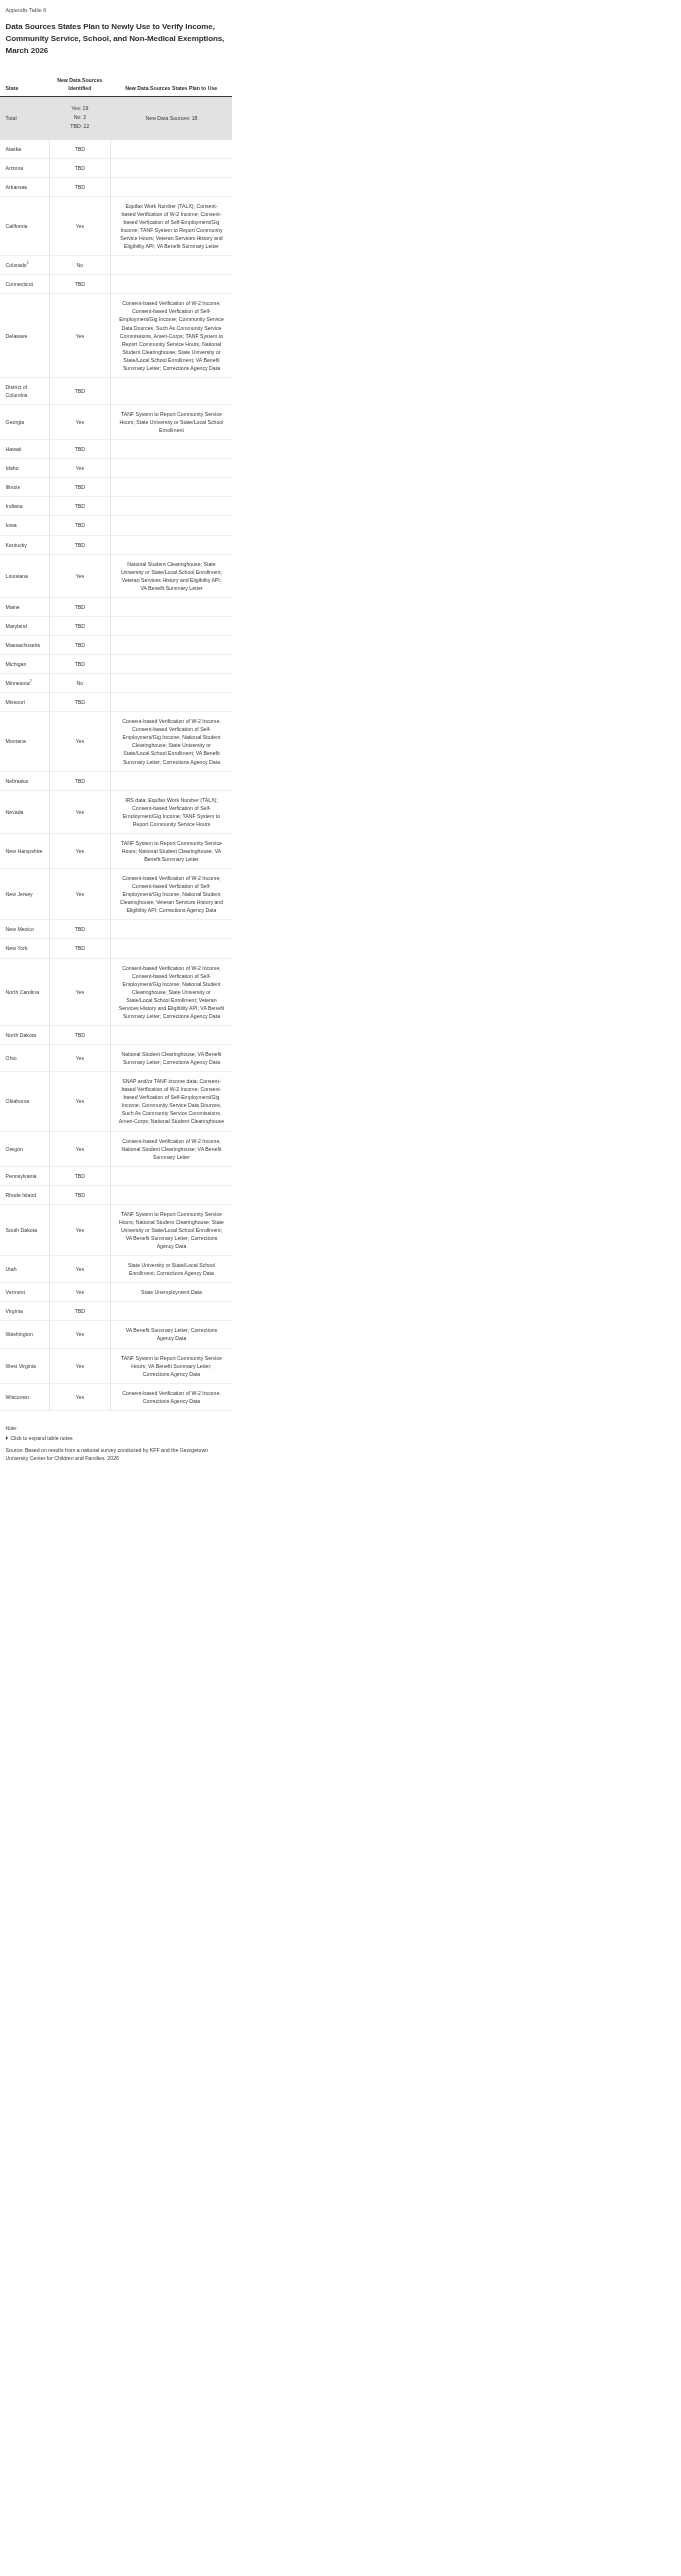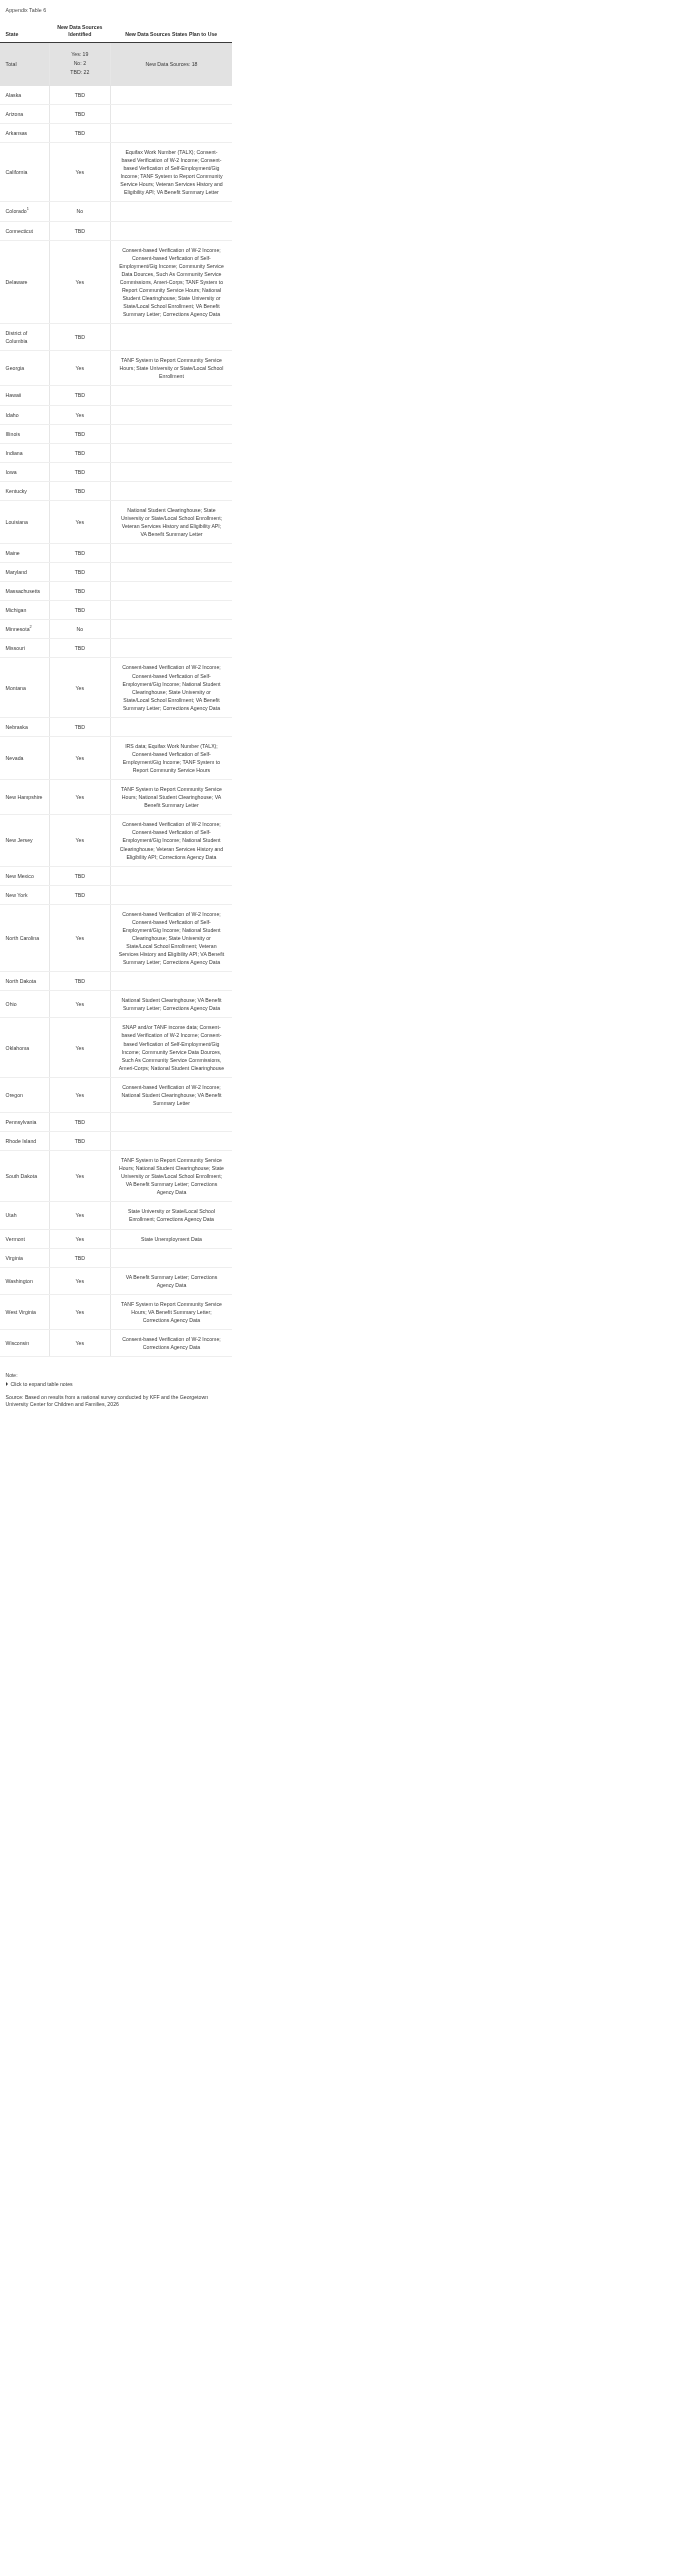--- a/index.html
+++ b/index.html
@@ -136,20 +136,21 @@
     padding-bottom: 9px;
   }
 </style>
 </head>
 <body>
 
 <div class="page">
 
   <div class="appendix-label">Appendix Table 6</div>
 
+  <h1 class="table-title">Data Sources States Plan to Newly Use to Verify Income, Community Service, School, and Non-Medical Exemptions, March 2026</h1>
 
   <table class="data-table">
     <colgroup>
       <col class="c-state">
       <col class="c-ident">
       <col class="c-plan">
     </colgroup>
     <thead>
       <tr class="header-row">
         <th class="th-state">State</th>

